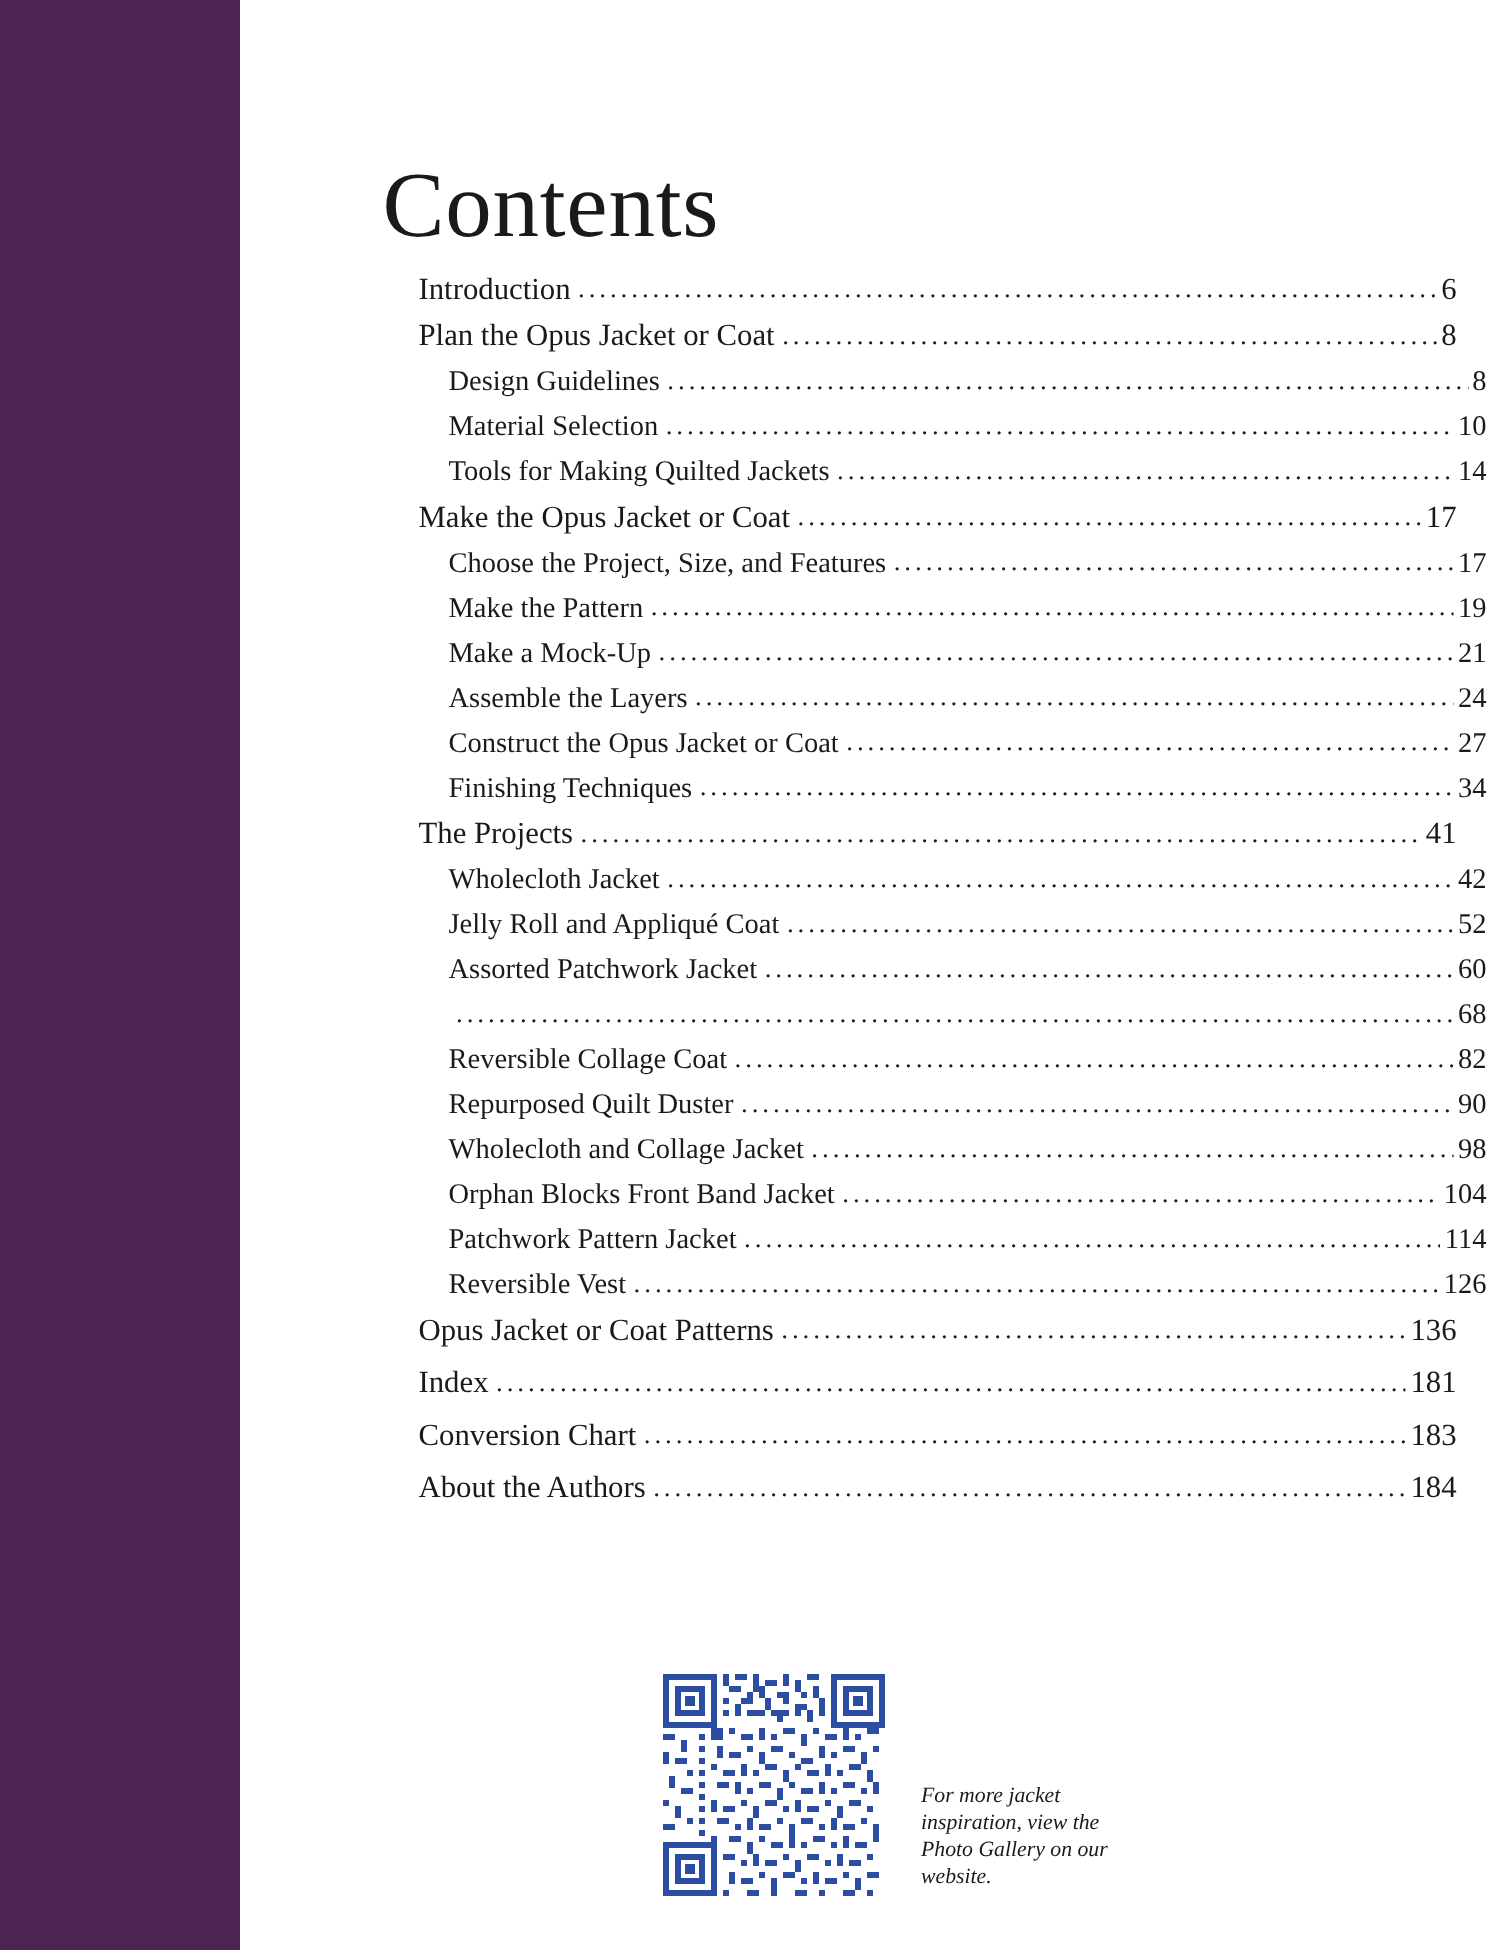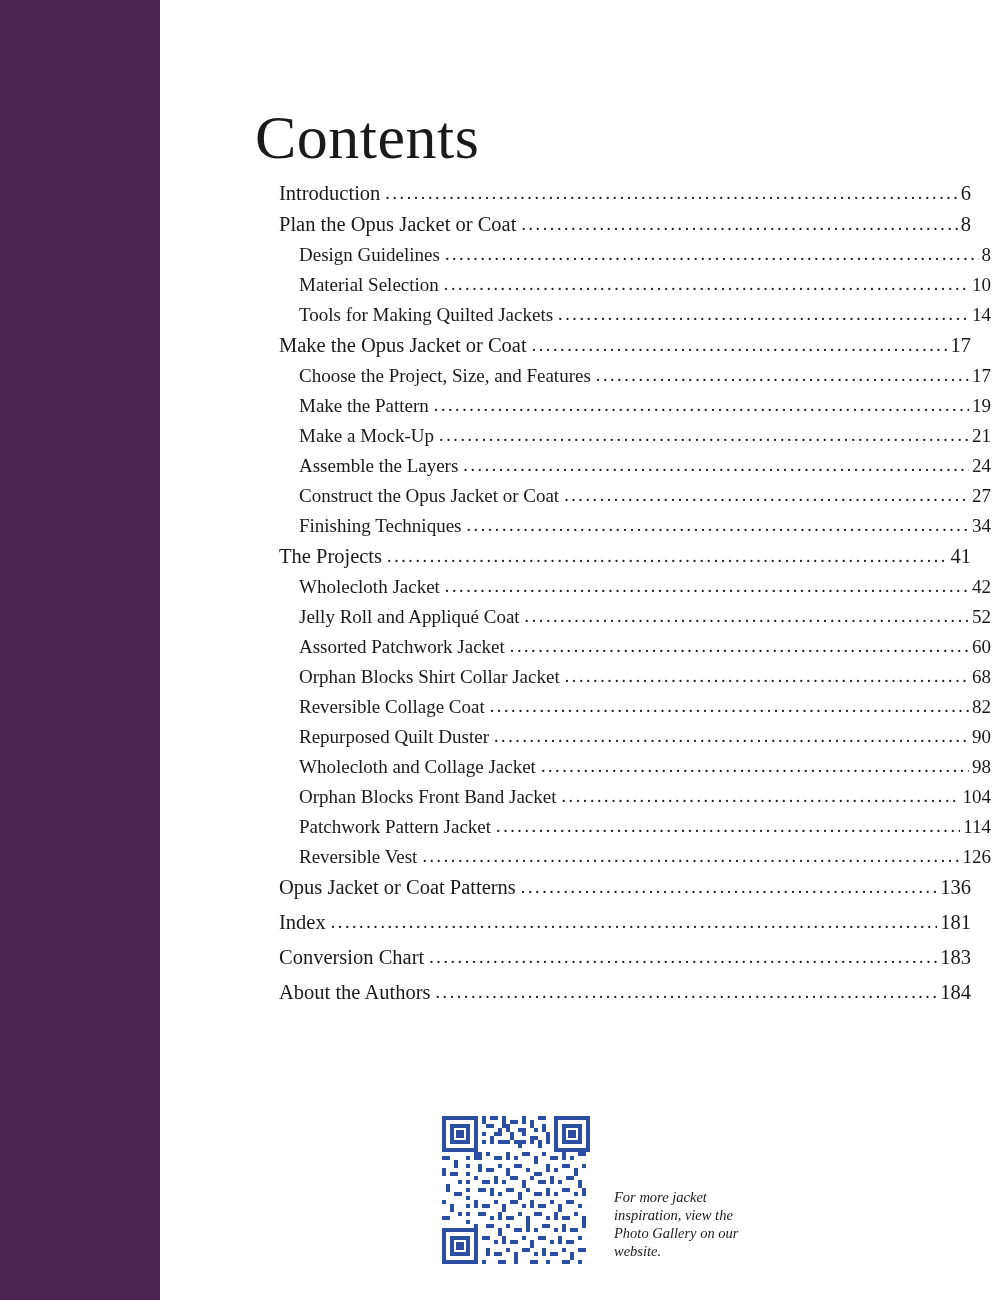--- a/index.html
+++ b/index.html
@@ -201,21 +201,20 @@
           <span class="toc-label">Jelly Roll and Appliqué Coat</span>
           <span class="toc-dots">...........................................................................................................</span>
           <span class="toc-page">52</span>
         </div>
         <div class="toc-row level-2">
           <span class="toc-label">Assorted Patchwork Jacket</span>
           <span class="toc-dots">...........................................................................................................</span>
           <span class="toc-page">60</span>
         </div>
         <div class="toc-row level-2">
-          <span class="toc-label">Orphan Blocks Shirt Collar Jacket</span>
           <span class="toc-dots">...........................................................................................................</span>
           <span class="toc-page">68</span>
         </div>
         <div class="toc-row level-2">
           <span class="toc-label">Reversible Collage Coat</span>
           <span class="toc-dots">...........................................................................................................</span>
           <span class="toc-page">82</span>
         </div>
         <div class="toc-row level-2">
           <span class="toc-label">Repurposed Quilt Duster</span>

